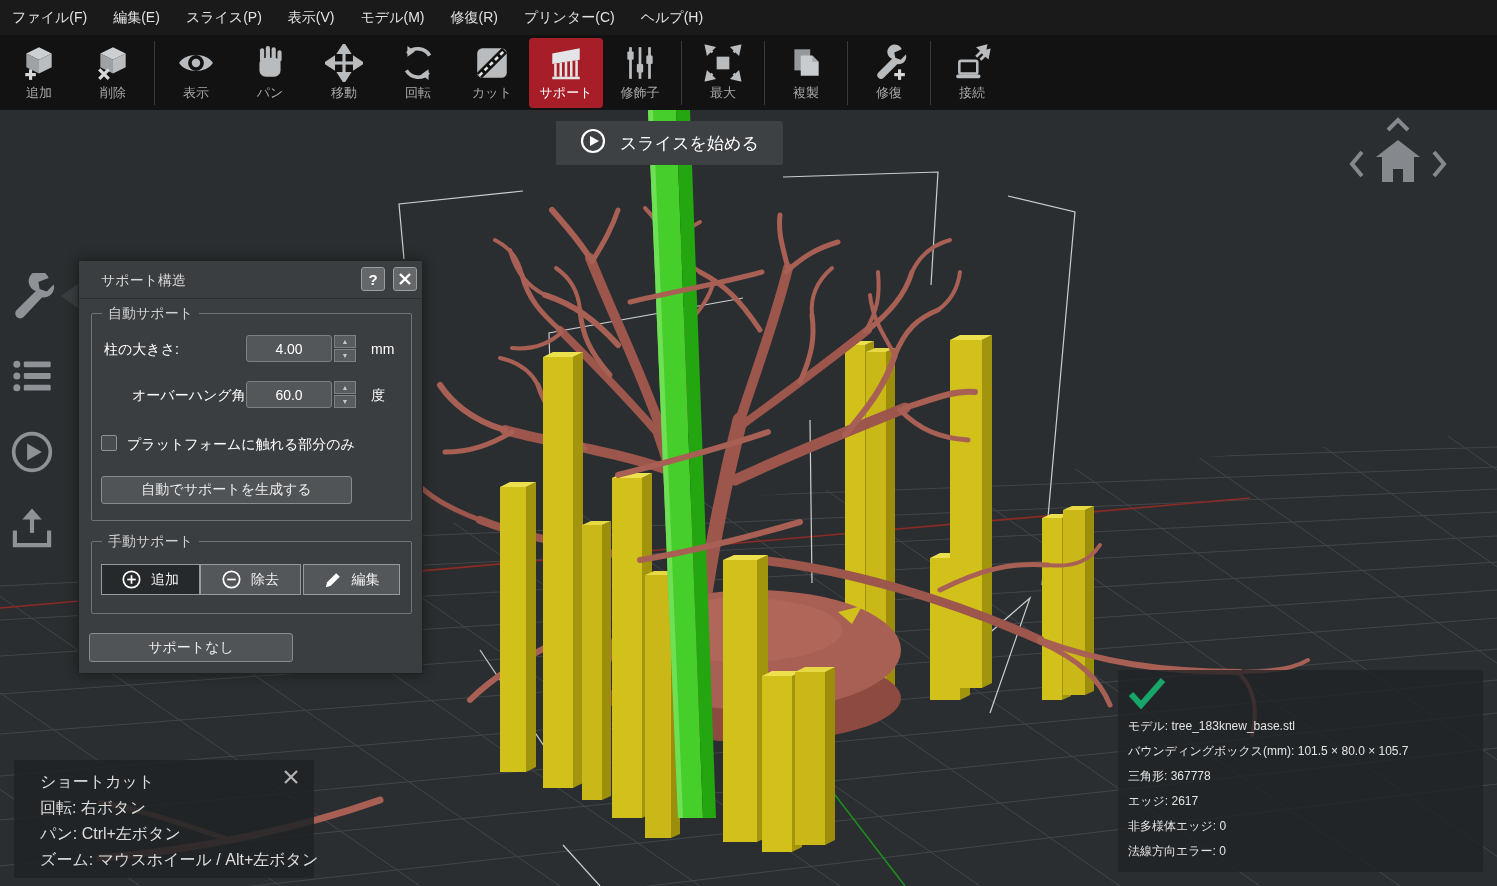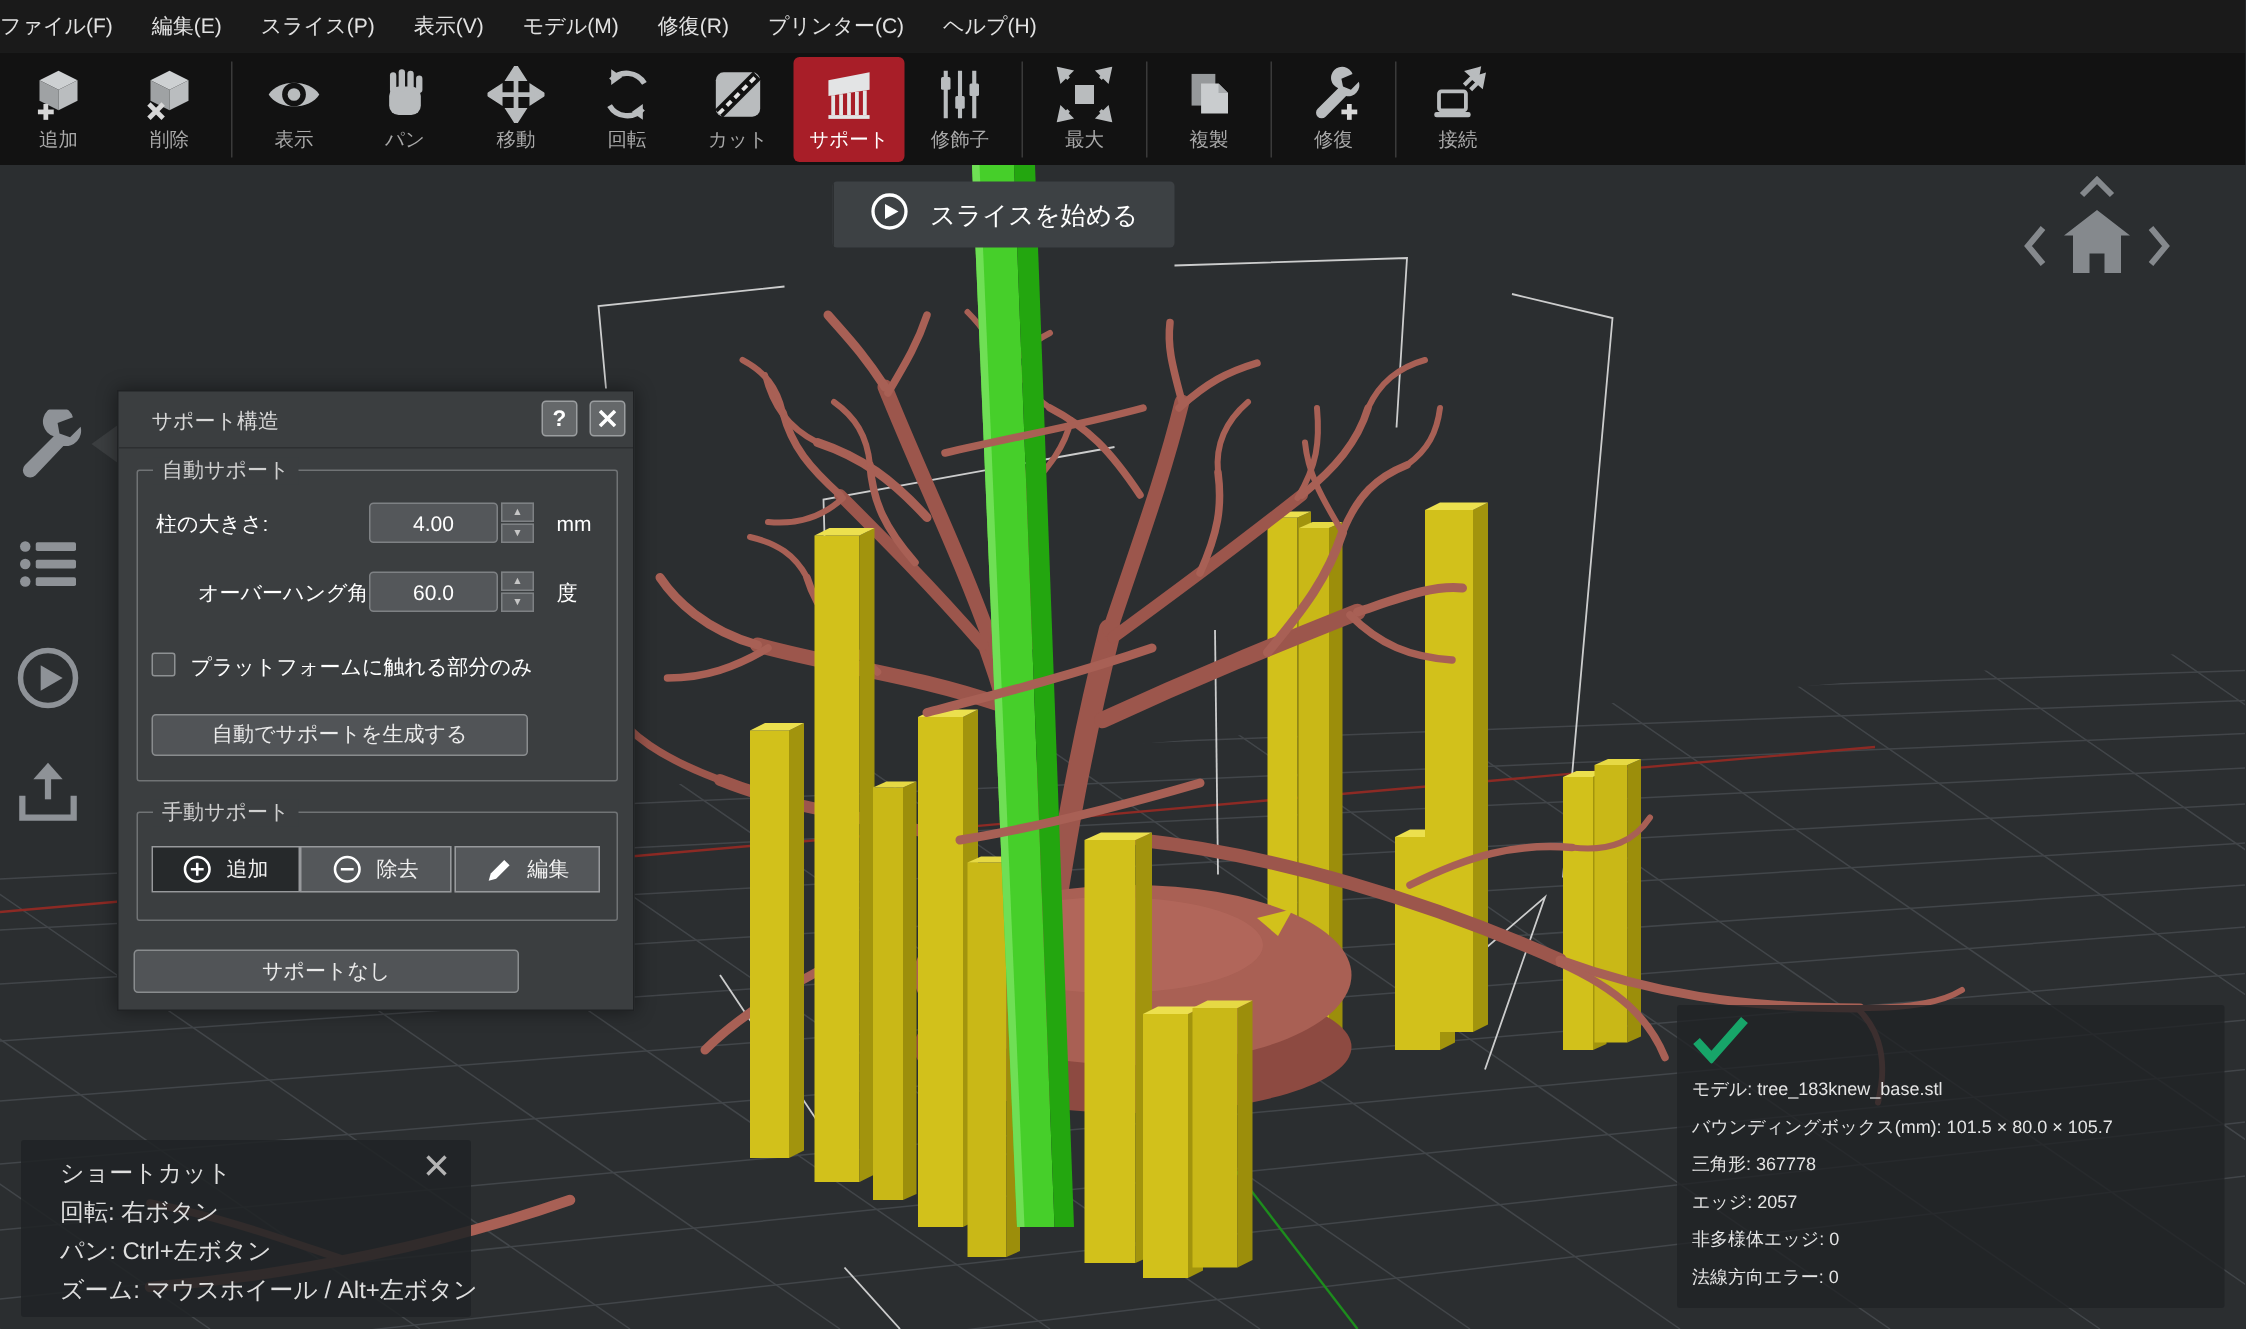--- a/index.html
+++ b/index.html
@@ -2,21 +2,21 @@
 <html><head>
 <meta charset="utf-8">
 <style>
   * { box-sizing: border-box; }
   html,body { margin:0; padding:0; width:1497px; height:886px; overflow:hidden;
               background:#2b2e30; font-family:"Liberation Sans","DejaVu Sans",sans-serif; }
   .wrap { position:relative; width:1497px; height:886px; }
 
   
   .menubar { position:absolute; left:0; top:0; width:100%; height:35px; background:#1a1a1a;
-             display:flex; align-items:center; gap:26px; z-index:40; }
+             display:flex; align-items:center; gap:26px; padding-left:12px; z-index:40; }
   .menu-item { color:#e2e2e2; font-size:14px; cursor:default; white-space:nowrap; }
 
   
   .toolbar { position:absolute; left:0; top:35px; width:100%; height:75px; background:#121212;
              display:flex; align-items:center; padding-left:2px; z-index:40; }
   .tb-btn { width:74px; height:70px; display:flex; flex-direction:column; align-items:center;
             justify-content:flex-start; padding-top:6px; border-radius:4px; }
   .tb-btn.wide { width:84px; }
   .tb-btn .ic { width:38px; height:38px; display:flex; align-items:center; justify-content:center; }
   .tb-label { font-size:13px; color:#a8a8a8; margin-top:2px; white-space:nowrap; }
@@ -607,21 +607,21 @@
         </svg>
       <span>除去</span>
     </div>
     <div class="seg" style="left:224px; top:303px; width:97px; height:31px; background:#54575a;">
       <svg width="18" height="18" viewBox="0 0 20 20">
           <polygon points="2,18 3.5,12.5 13.5,2.5 17.5,6.5 7.5,16.5" fill="#fff"></polygon>
         </svg>
       <span>編集</span>
     </div>
 
-    <div class="dlg-btn" style="left:10px; top:372px; width:257px; height:29px;">サポートなし</div>
+    <div class="dlg-btn" style="left:10px; top:372px; width:204px; height:29px;">サポートなし</div>
   </div>
 
   <div class="shortcuts">
     <div class="ln" style="top:12px;">ショートカット</div>
     <div class="sc-close">
       <svg width="18" height="18" viewBox="0 0 18 18">
           <g stroke="#b4b4b4" stroke-width="2.2">
             <line x1="3" y1="3" x2="15" y2="15"></line>
             <line x1="15" y1="3" x2="3" y2="15"></line>
           </g>
@@ -632,18 +632,18 @@
     <div class="ln" style="top:90px;">ズーム: マウスホイール / Alt+左ボタン</div>
   </div>
 
   <div class="modelinfo">
     <svg width="40" height="32" viewBox="0 0 40 32" style="position:absolute; left:9px; top:7px;">
       <polyline points="4,17 14,28 36,3" fill="none" stroke="#17a569" stroke-width="6"></polyline>
     </svg>
     <div class="ln" style="top:48px;">モデル: tree_183knew_base.stl</div>
     <div class="ln" style="top:73px;">バウンディングボックス(mm): 101.5 × 80.0 × 105.7</div>
     <div class="ln" style="top:98px;">三角形: 367778</div>
-    <div class="ln" style="top:123px;">エッジ: 2057</div>
+    <div class="ln" style="top:123px;">エッジ: 2617</div>
     <div class="ln" style="top:148px;">非多様体エッジ: 0</div>
     <div class="ln" style="top:173px;">法線方向エラー: 0</div>
   </div>
 
 </div>
 
 </body></html>

